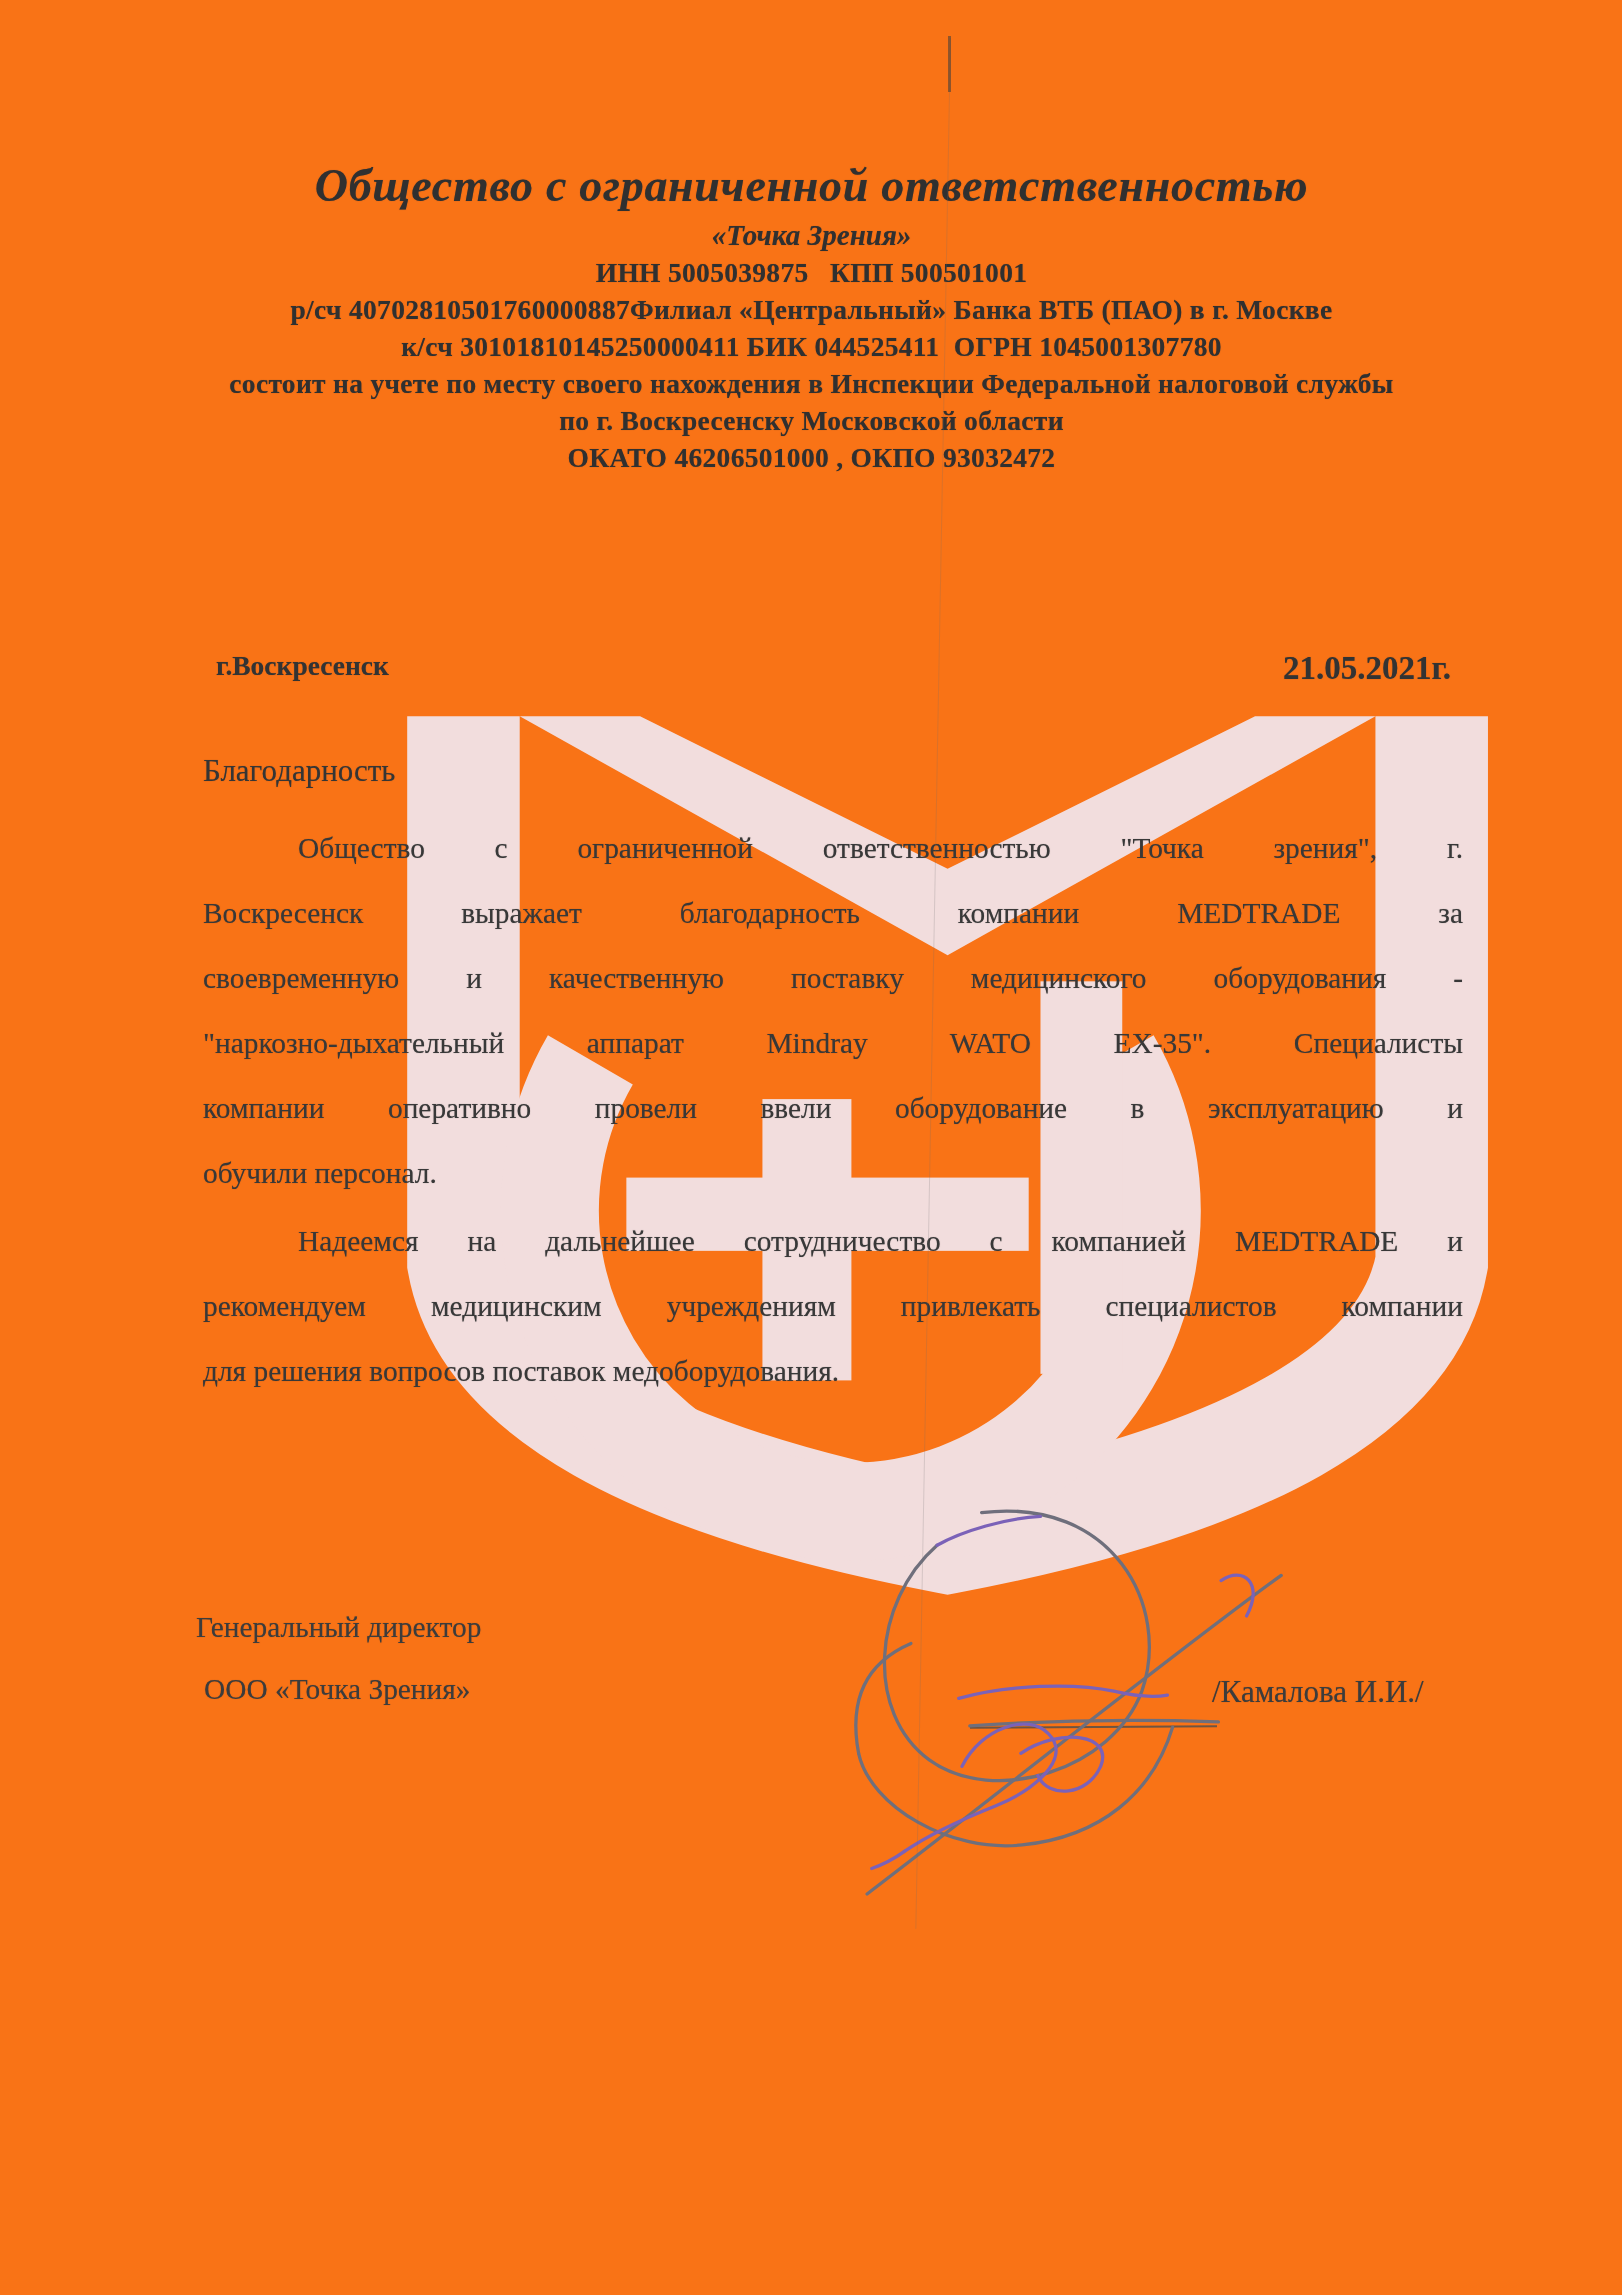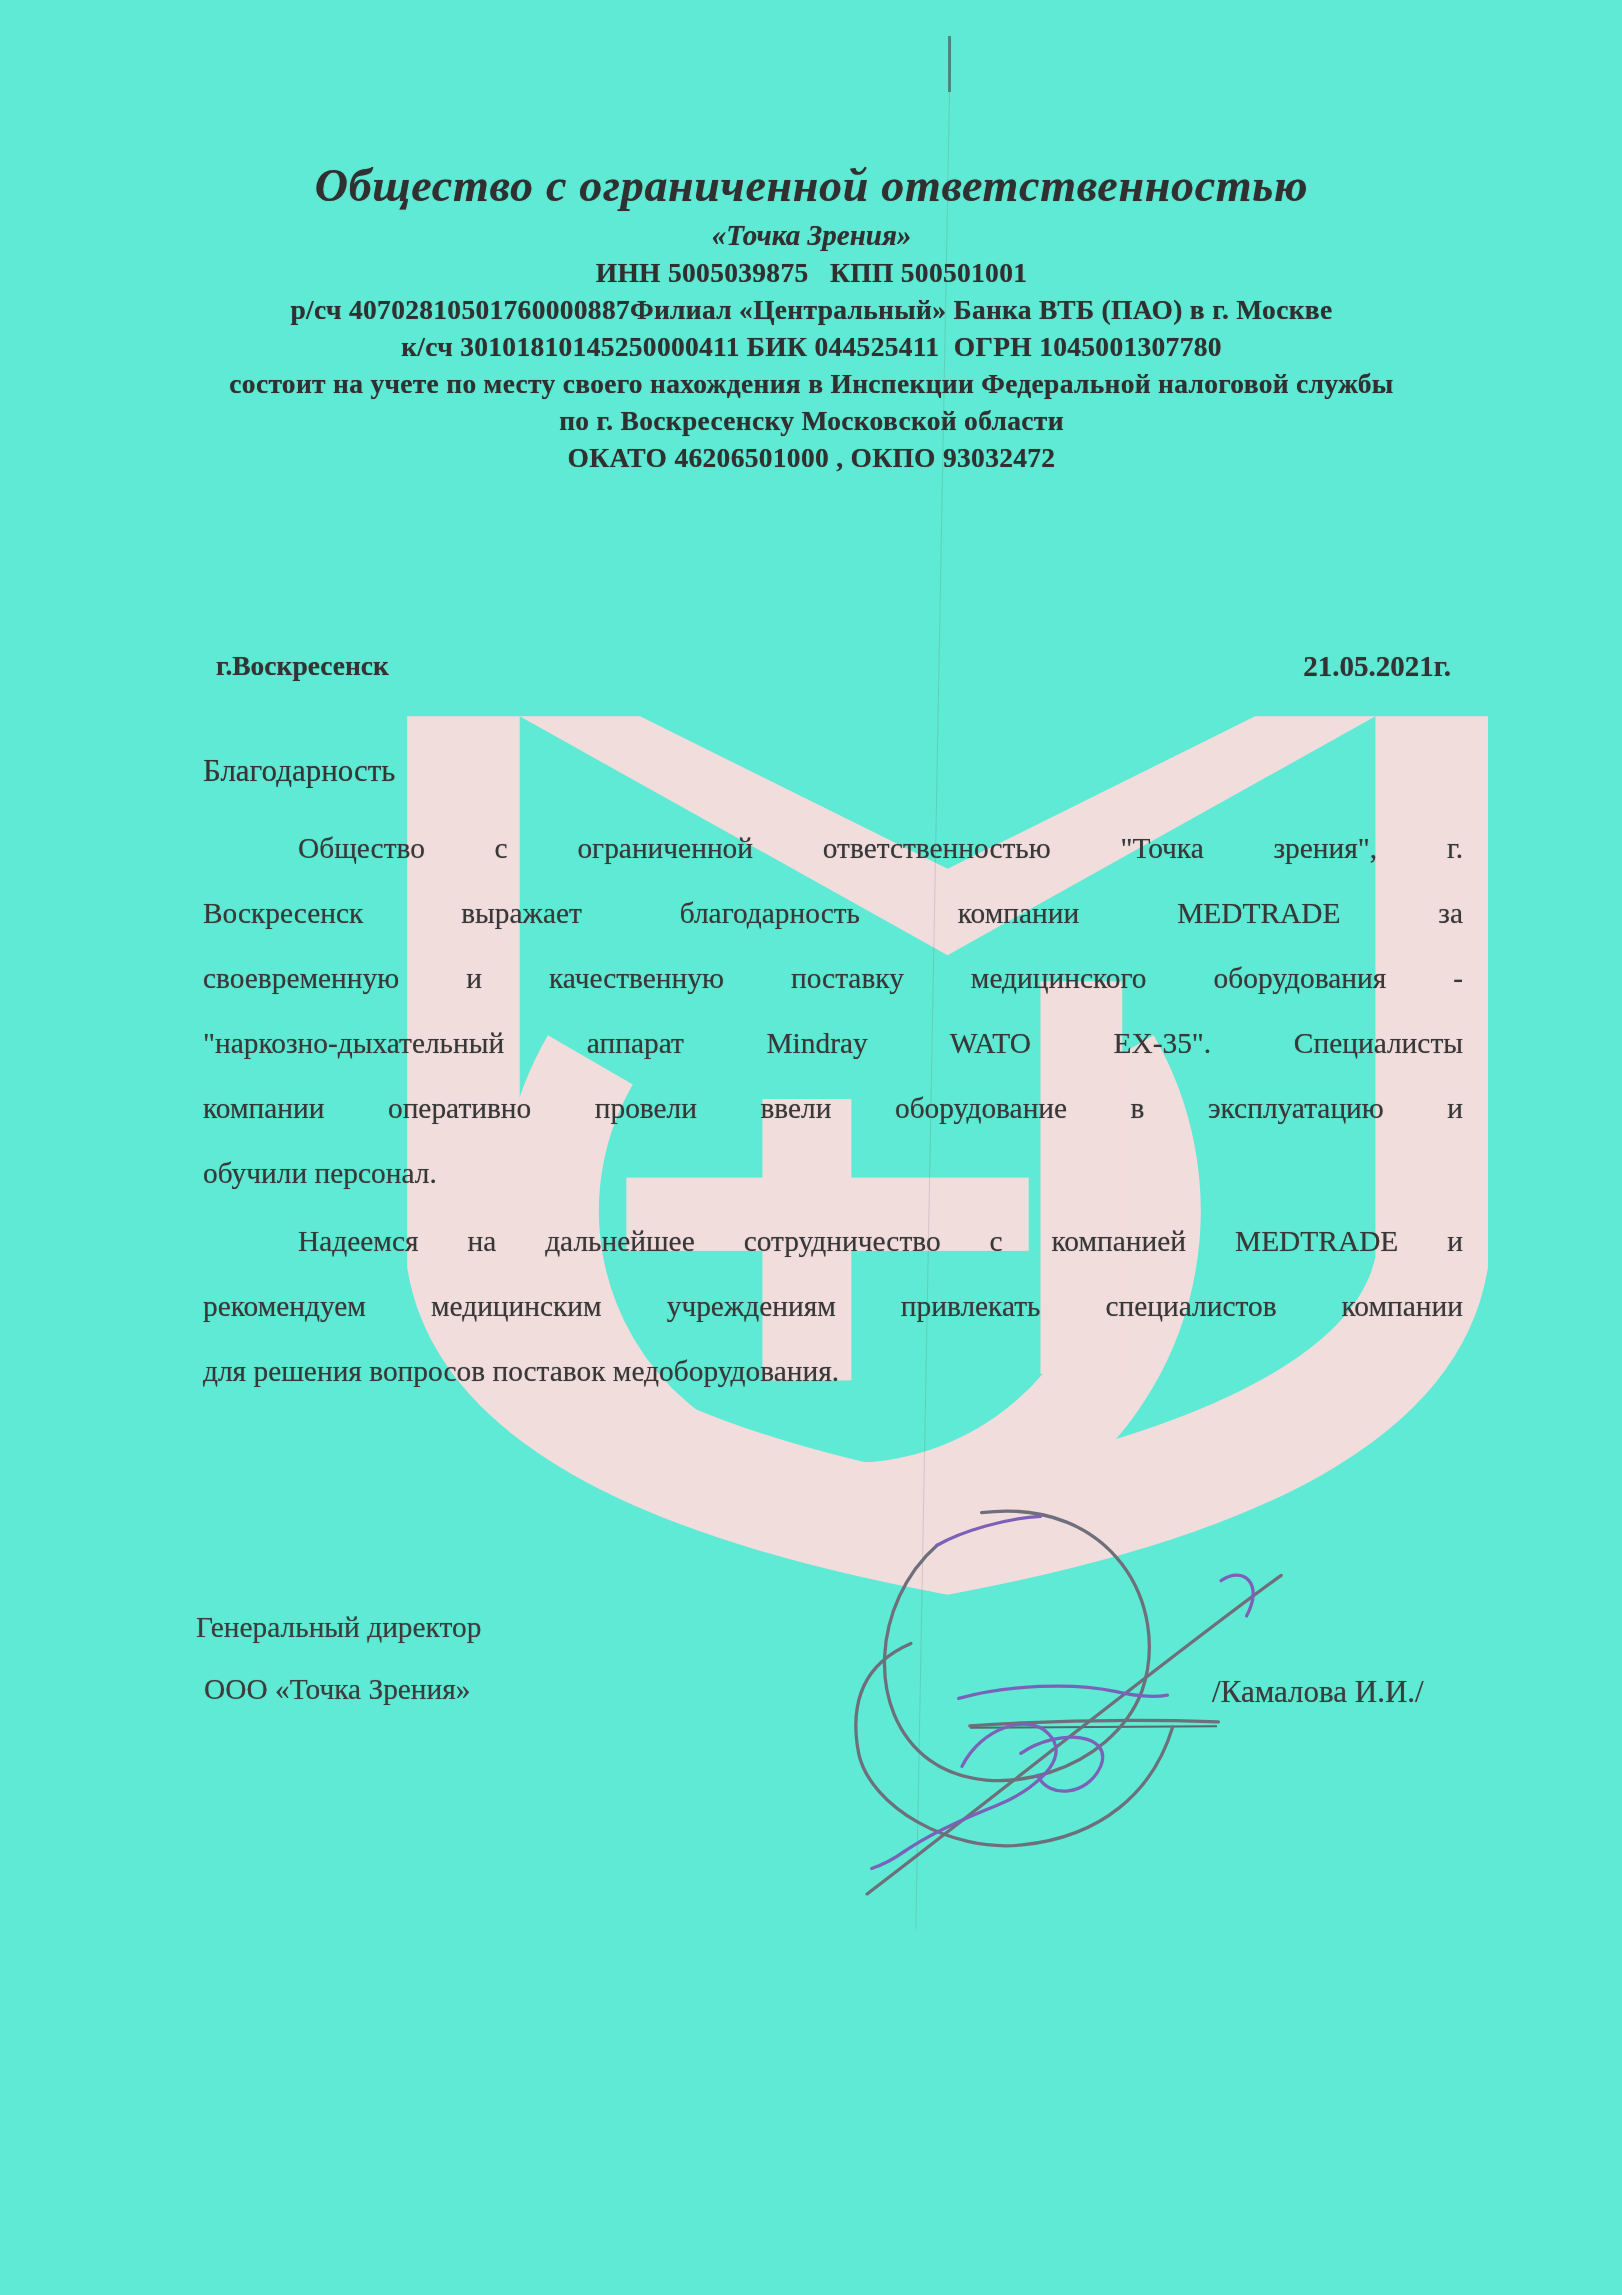--- a/index.html
+++ b/index.html
@@ -1,38 +1,38 @@
 <!DOCTYPE html>
 <html style="font-size:10.5px"><head>
 <meta charset="utf-8">
 <style>
   html,body{margin:0;padding:0;background:#ffffff;}
   .page{
     position:relative;
     width:1623px;height:2295px;
-    background:#5eead4;
+    background:#f97316;
     overflow:hidden;
     font-family:"Liberation Serif","DejaVu Serif",serif;
     color:#3a3a3a;
   }
   
   .wm-svg,.sig-svg{position:absolute;left:0;top:0;width:1623px;height:2295px;pointer-events:none;}
   .wm-svg{z-index:1;}
   .content{position:absolute;left:0;top:0;width:1623px;height:2295px;z-index:2;}
   .sig-svg{z-index:3;}
   
   .scan{text-shadow:0 0 0.9px rgba(55,55,55,.55);}
   
   .letterhead{position:absolute;left:0;top:156px;width:1623px;text-align:center;color:#303030;font-weight:bold;}
   .lh-title{font-size:46px;line-height:60px;font-style:italic;letter-spacing:0.7px;}
   .lh-sub{font-size:29px;line-height:38px;font-style:italic;text-align:center;}
   .lh-line{font-size:27.5px;line-height:37px;letter-spacing:0.3px;}
   
   .city{position:absolute;left:216px;top:650px;font-size:27.5px;font-weight:bold;color:#333;}
-  .date{position:absolute;right:172px;top:650px;font-size:29px;font-weight:bold;color:#333;}
+  .date{position:absolute;right:172px;top:650px;font-size:33px;font-weight:bold;color:#333;}
   
   .doc-title{position:absolute;left:203px;top:753px;width:1260px;font-size:31px;color:#353535;}
   .para{position:absolute;left:203px;width:1260px;font-size:29.4px;color:#383838;}
   .para .line{line-height:65px;height:65px;white-space:nowrap;}
   .jline{text-align:justify;text-align-last:justify;white-space:normal !important;}
   .lline{text-align:left;}
   .indent{text-indent:95px;}
   .p1{top:816px;}
   .p2{top:1209px;}
   

